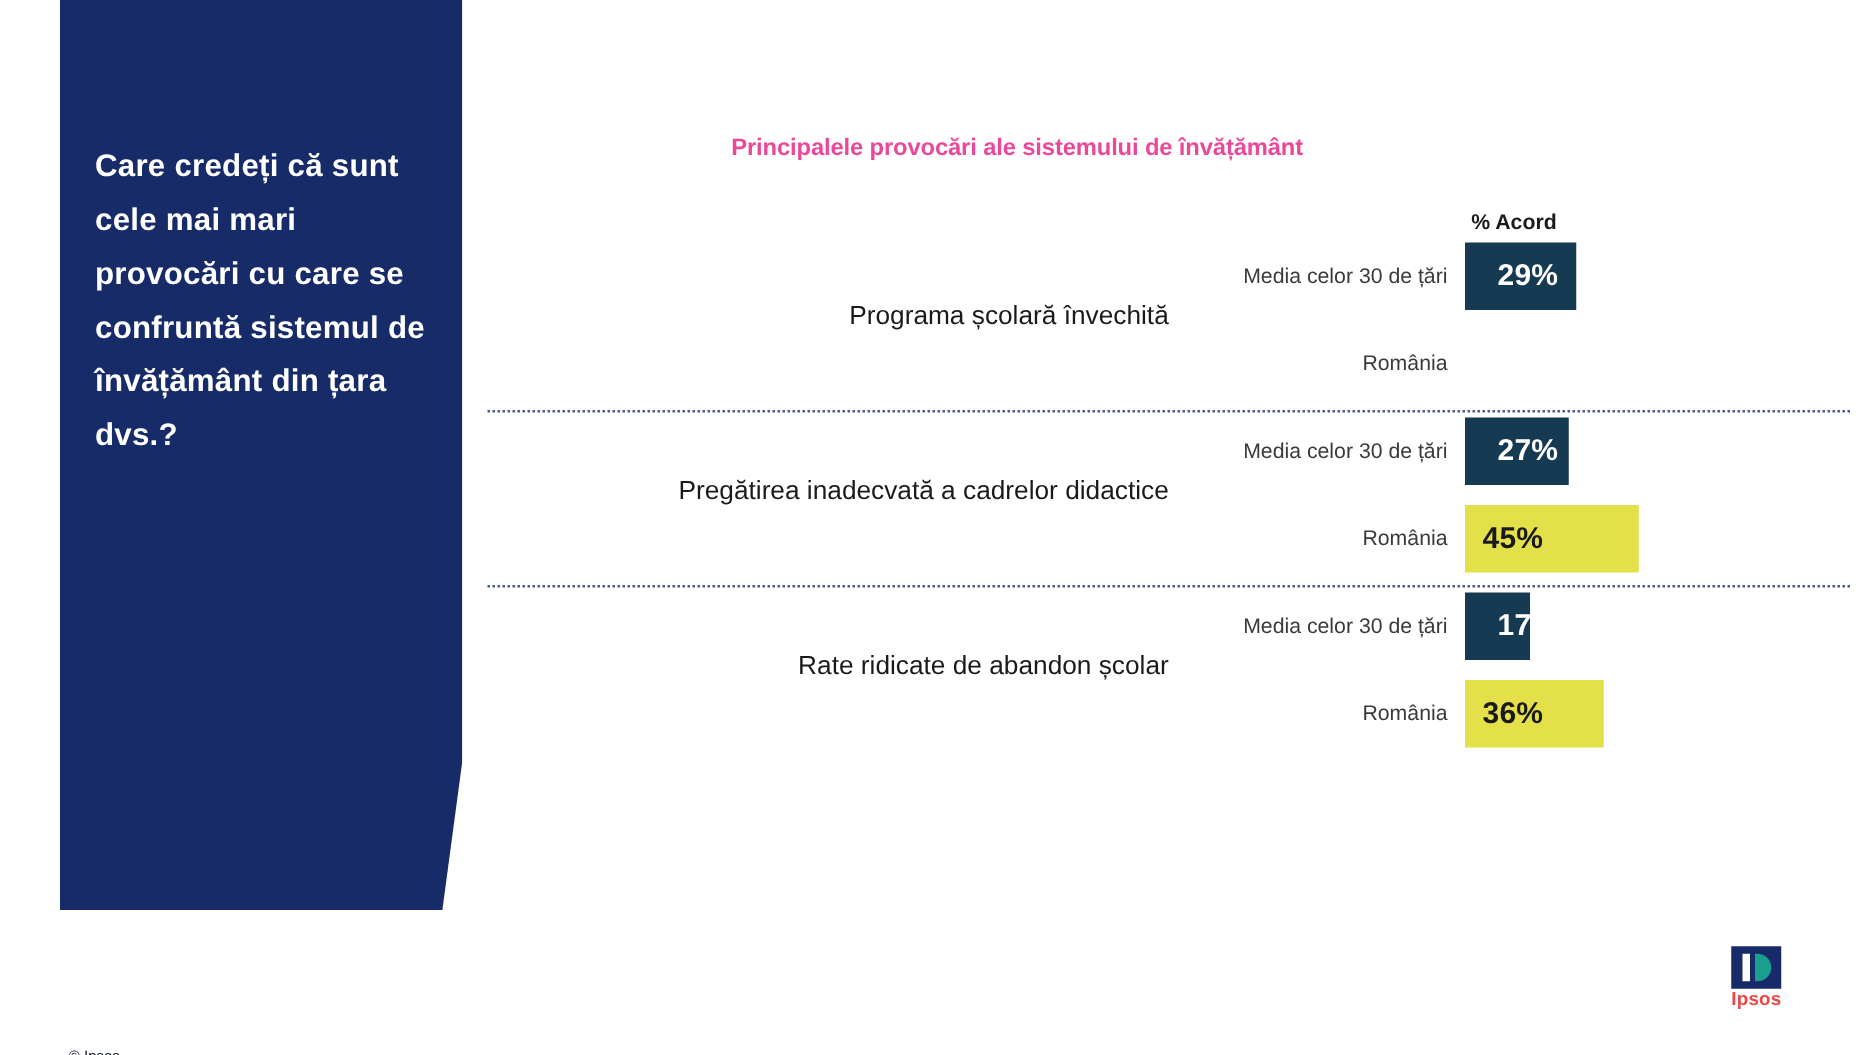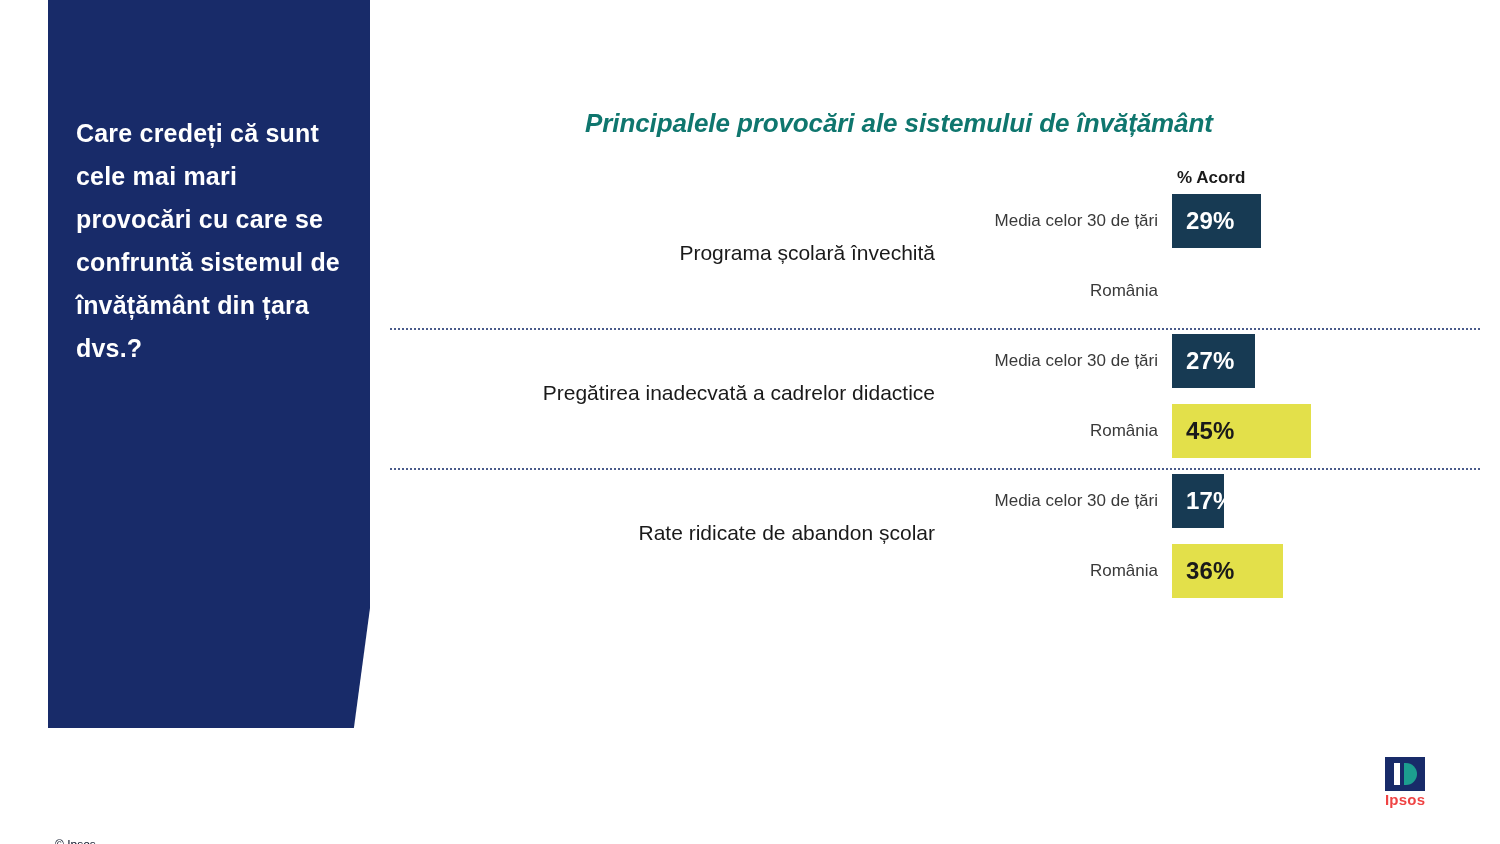--- a/index.html
+++ b/index.html
@@ -34,25 +34,24 @@
     font-weight: bold;
     line-height: 1.72;
     letter-spacing: 0.2px;
   }
 
   
   #chart-title {
     position: absolute;
     left: 585px;
     top: 108px;
-    font-size: 26px;
-    font-weight: bold;
-    color: #0f766e;
+    font-size: 19px;
+    font-weight: bold;
+    color: #ec4899;
     letter-spacing: -0.1px;
-    font-style: italic;
   }
 
   
   #pct-label {
     position: absolute;
     left: 1177px;
     top: 168px;
     font-size: 17px;
     font-weight: bold;
     color: #1a1a1a;
@@ -116,21 +115,21 @@
     position: absolute;
     left: 0;
     top: 0;
     height: 54px;
     display: flex;
     align-items: center;
     padding-left: 14px;
   }
   .bar.avg { background: #173a53; }
   .bar.ro  { background: #e3e04a; }
-  .bar.avg .val { color: #ffffff; }
+  .bar.avg .val { color: #ffffff; margin-left: 12px; }
   .bar.ro  .val { color: #1a1a1a; }
   .val {
     font-size: 24px;
     font-weight: bold;
     letter-spacing: 0.2px;
   }
 
   
   #footer-copyright {
     position: absolute;

